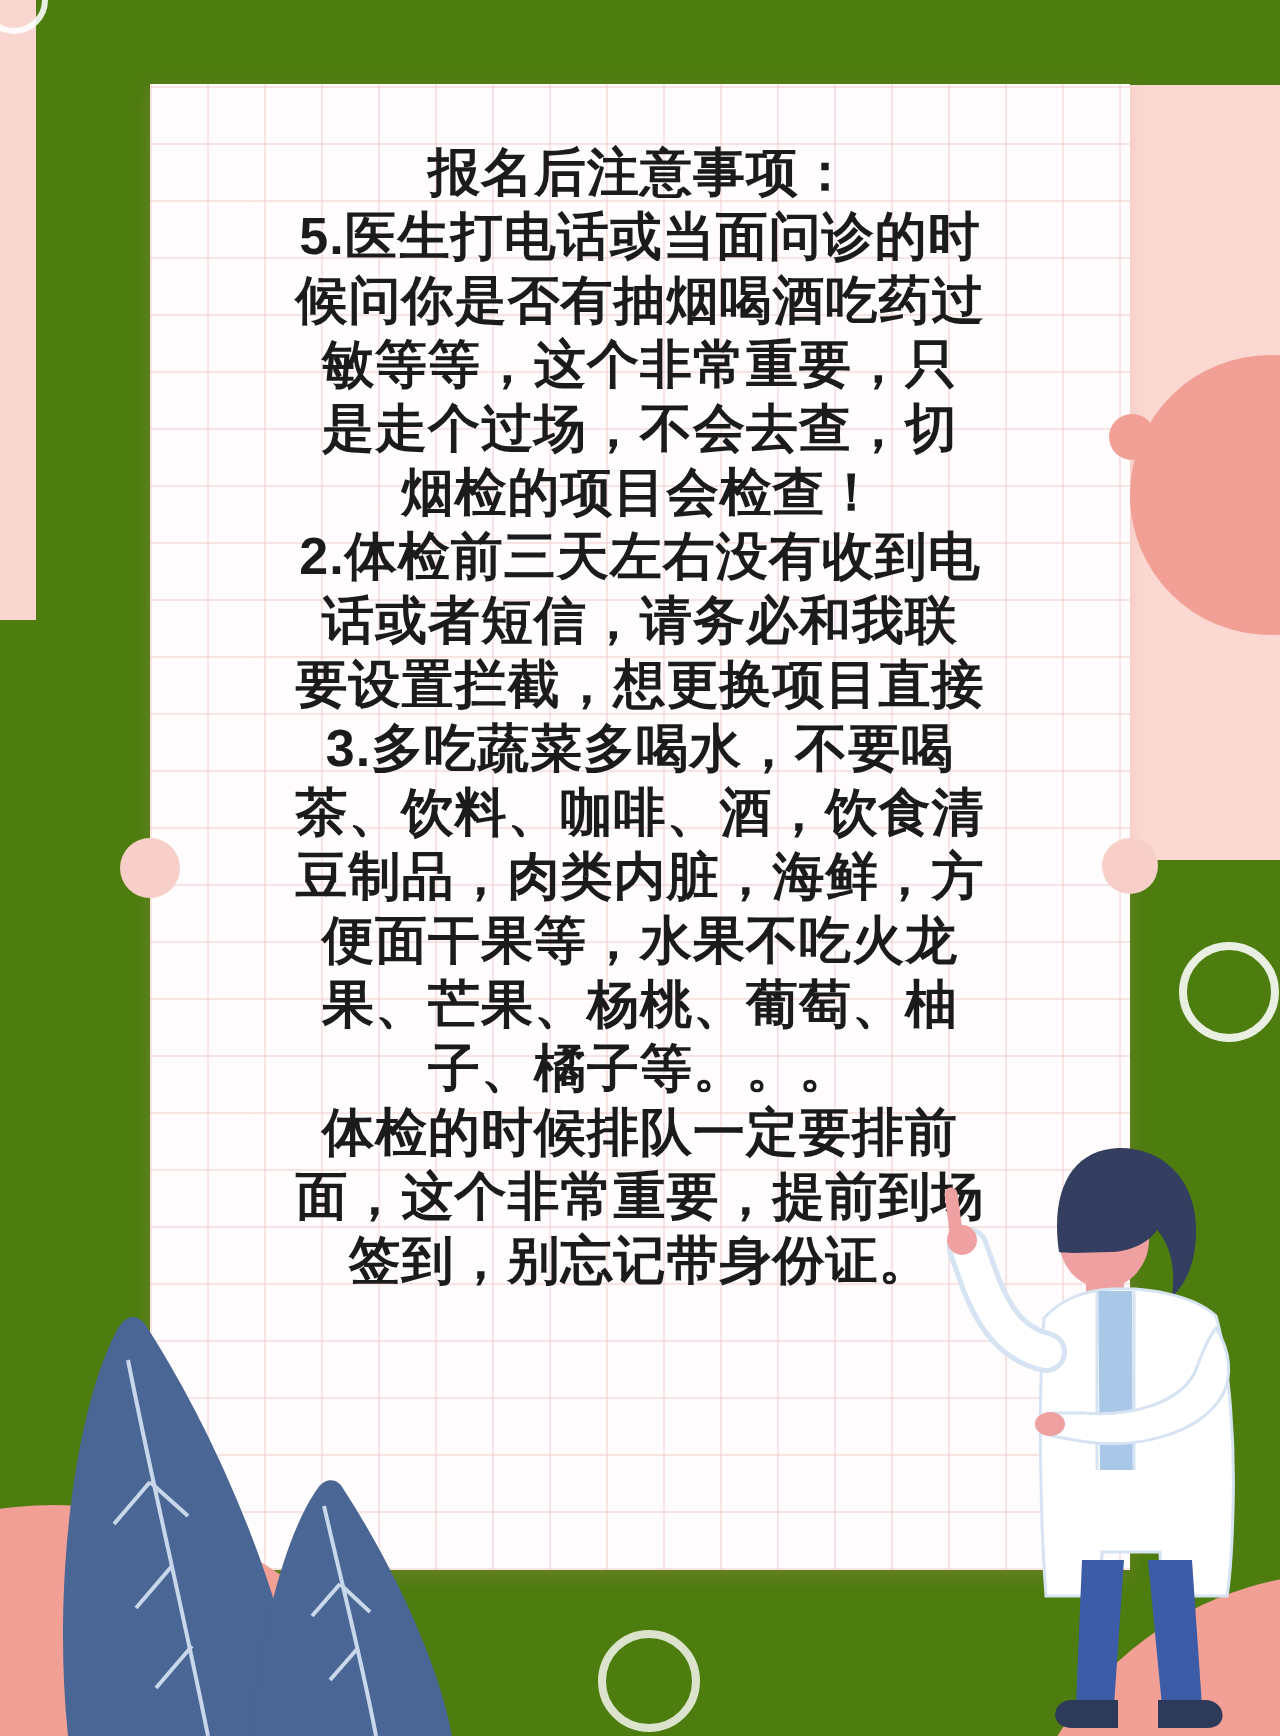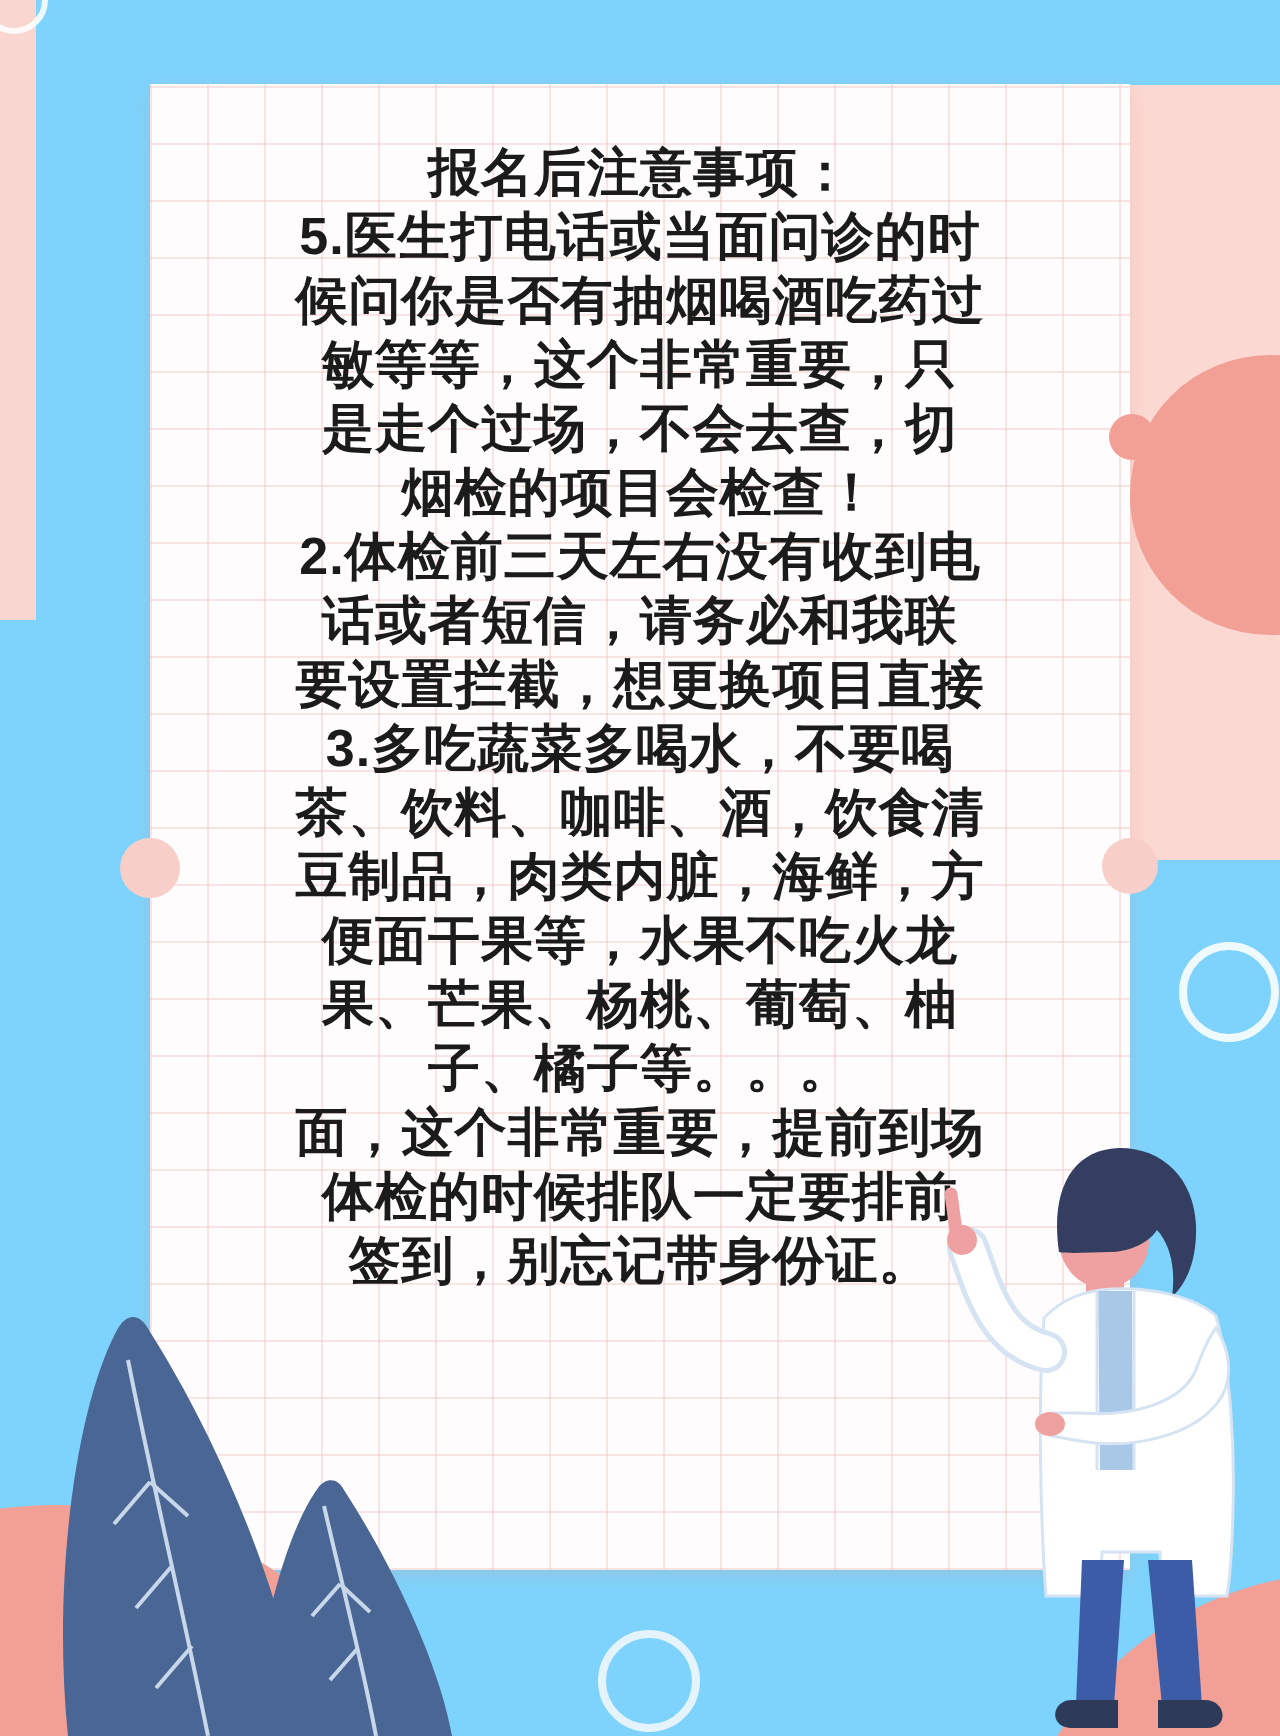--- a/index.html
+++ b/index.html
@@ -1,18 +1,18 @@
 <!DOCTYPE html>
 <html><head>
 <meta charset="utf-8">
 <style>
   html,body{margin:0;padding:0;background:#e8e8e8;}
   .canvas{
     position:relative;width:1280px;height:1736px;overflow:hidden;
-    background:#7dd3fc;
+    background:#4d7c0f;
     font-family:"Liberation Sans", sans-serif;
   }
   
   .band-right{
     position:absolute;left:1130px;top:85px;width:150px;height:775px;
     background:#fbd8d2;
   }
   .band-left{
     position:absolute;left:0;top:0;width:36px;height:620px;
     background:#fad6d0;
@@ -76,22 +76,22 @@
     <div class="line">烟检的项目会检查！</div>
     <div class="line">2.体检前三天左右没有收到电</div>
     <div class="line">话或者短信，请务必和我联</div>
     <div class="line">要设置拦截，想更换项目直接</div>
     <div class="line">3.多吃蔬菜多喝水，不要喝</div>
     <div class="line">茶、饮料、咖啡、酒，饮食清</div>
     <div class="line">豆制品，肉类内脏，海鲜，方</div>
     <div class="line">便面干果等，水果不吃火龙</div>
     <div class="line">果、芒果、杨桃、葡萄、柚</div>
     <div class="line">子、橘子等。。。</div>
+    <div class="line">体检的时候排队一定要排前</div>
     <div class="line">面，这个非常重要，提前到场</div>
-    <div class="line">体检的时候排队一定要排前</div>
     <div class="line">签到，别忘记带身份证。</div>
   </div>
 
   <svg class="decor-svg" viewBox="0 0 1280 1736" aria-hidden="true">
 
     <circle cx="55" cy="1905" r="400" fill="#f2a095"></circle>
 
     <circle cx="1345" cy="1908" r="335" fill="#f2a095"></circle>
 
     <g>

